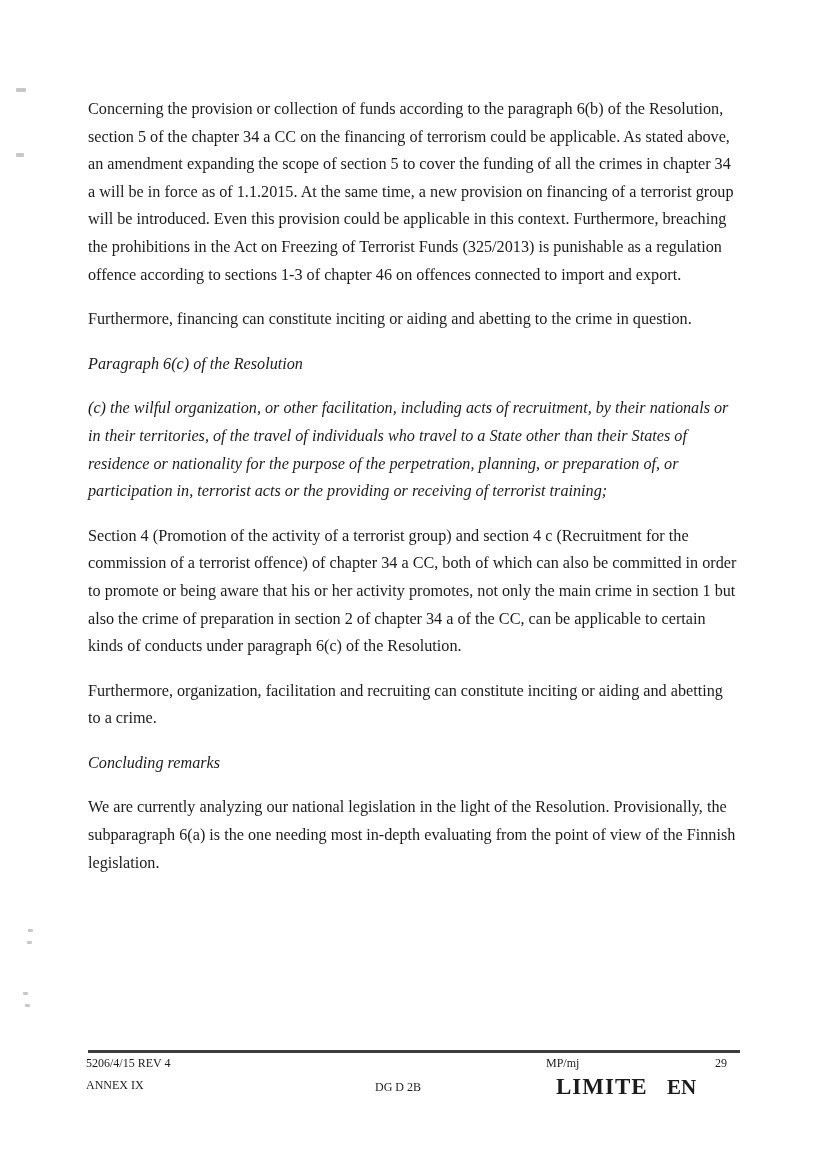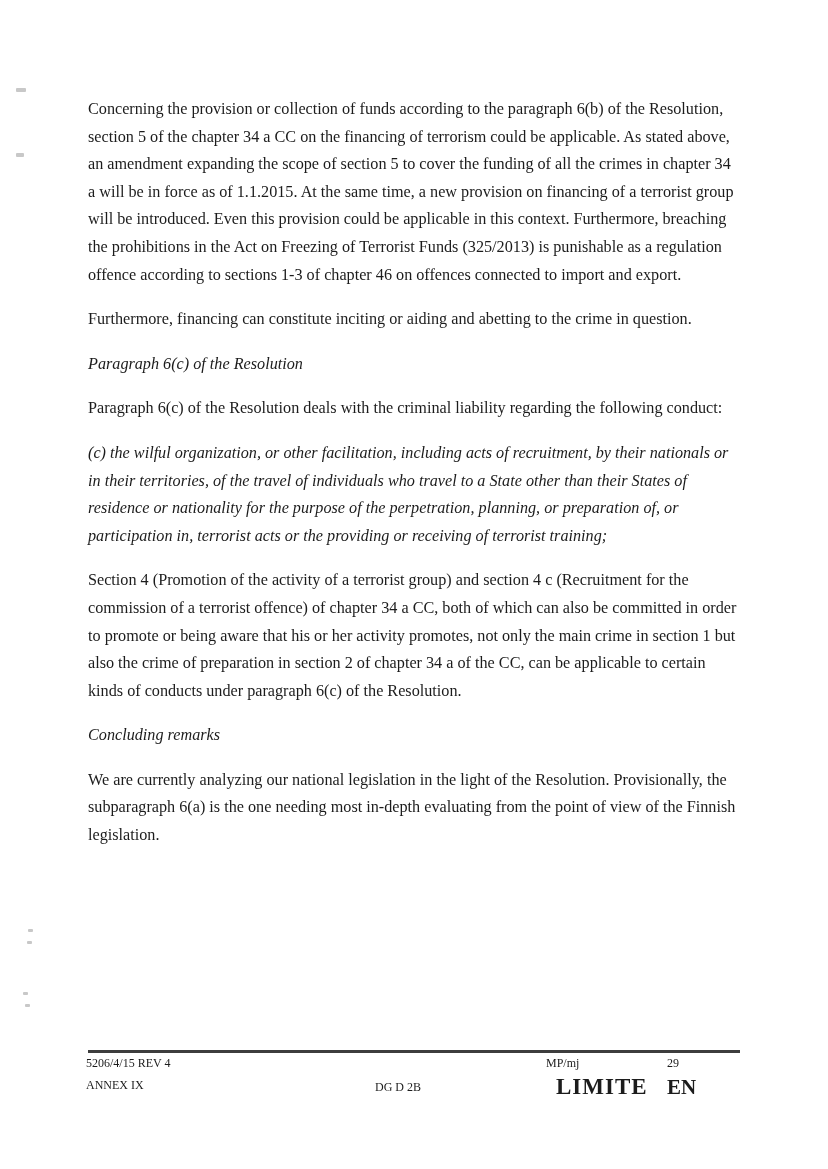--- a/index.html
+++ b/index.html
@@ -42,21 +42,21 @@
     height: 3px;
     background: #3d3d3d;
   }
   .footer-item {
     position: absolute;
     font-size: 12px;
     white-space: nowrap;
   }
   .f-docnum   { left: 86px;  top: 1056px; }
   .f-initials { left: 546px; top: 1056px; text-align: center; }
-  .f-pagenum  { left: 667px; top: 1056px; width: 60px; }
+  .f-pagenum  { left: 667px; top: 1056px; width: 60px; text-align: right; }
   .f-annex    { left: 86px;  top: 1078px; }
   .f-dg       { left: 375px; top: 1080px; }
   .f-limite   { left: 556px; top: 1074px; font-size: 23px; font-weight: bold; letter-spacing: 1px; }
   .f-lang     { left: 667px; top: 1075px; width: 60px; text-align: left; font-size: 21px; font-weight: bold; }
   
   .artifact {
     position: absolute;
     background: #9a9a9a;
     opacity: 0.55;
     border-radius: 1px;
@@ -83,30 +83,31 @@
   <div class="body-text">
     <p>Concerning the provision or collection of funds according to the paragraph 6(b) of the Resolution,
 section 5 of the chapter 34 a CC on the financing of terrorism could be applicable. As stated above,
 an amendment expanding the scope of section 5 to cover the funding of all the crimes in chapter 34
 a will be in force as of 1.1.2015. At the same time, a new provision on financing of a terrorist group
 will be introduced. Even this provision could be applicable in this context. Furthermore, breaching
 the prohibitions in the Act on Freezing of Terrorist Funds (325/2013) is punishable as a regulation
 offence according to sections 1-3 of chapter 46 on offences connected to import and export.</p>
     <p>Furthermore, financing can constitute inciting or aiding and abetting to the crime in question.</p>
     <p class="italic">Paragraph 6(c) of the Resolution</p>
-    <p>Paragraph 6(c) of the Resolution deals with the criminal liability regarding the following conduct:</p>
     <p class="italic">(c) the wilful organization, or other facilitation, including acts of recruitment, by their nationals or
 in their territories, of the travel of individuals who travel to a State other than their States of
 residence or nationality for the purpose of the perpetration, planning, or preparation of, or
 participation in, terrorist acts or the providing or receiving of terrorist training;</p>
     <p>Section 4 (Promotion of the activity of a terrorist group) and section 4 c (Recruitment for the
 commission of a terrorist offence) of chapter 34 a CC, both of which can also be committed in order
 to promote or being aware that his or her activity promotes, not only the main crime in section 1 but
 also the crime of preparation in section 2 of chapter 34 a of the CC, can be applicable to certain
 kinds of conducts under paragraph 6(c) of the Resolution.</p>
+    <p>Furthermore, organization, facilitation and recruiting can constitute inciting or aiding and abetting
+to a crime.</p>
     <p class="italic">Concluding remarks</p>
     <p>We are currently analyzing our national legislation in the light of the Resolution. Provisionally, the
 subparagraph 6(a) is the one needing most in-depth evaluating from the point of view of the Finnish
 legislation.</p>
   </div>
 
   <div class="footer-rule"></div>
 
   <div class="footer-item f-docnum">5206/4/15 REV 4</div>
   <div class="footer-item f-initials">MP/mj</div>

